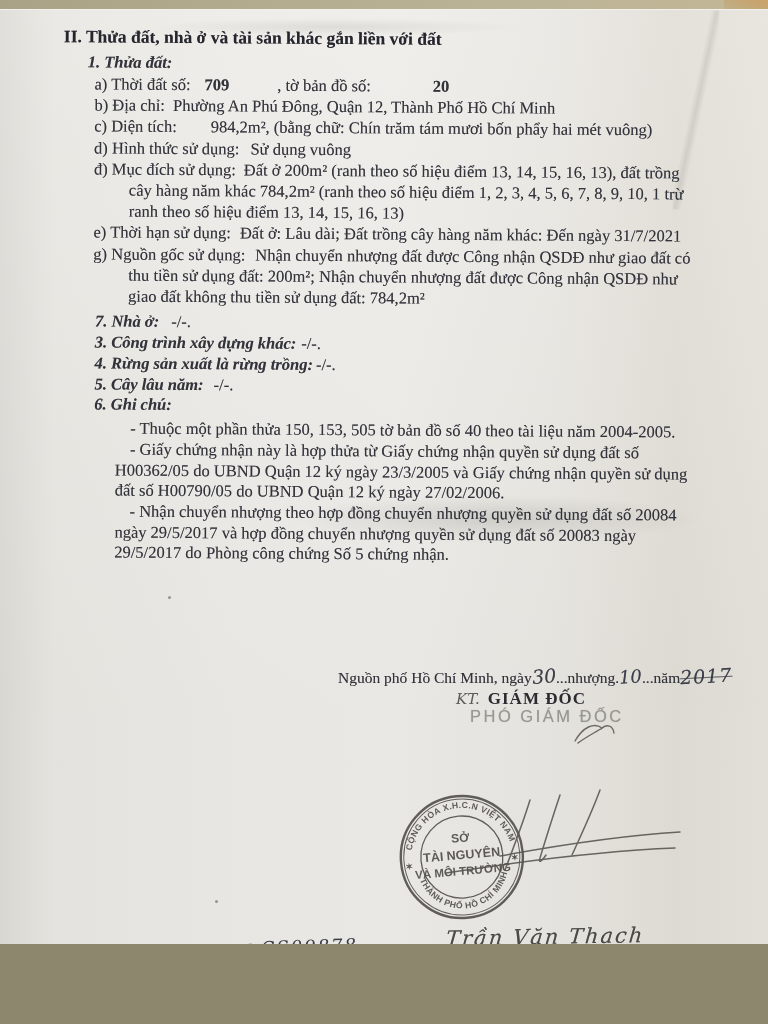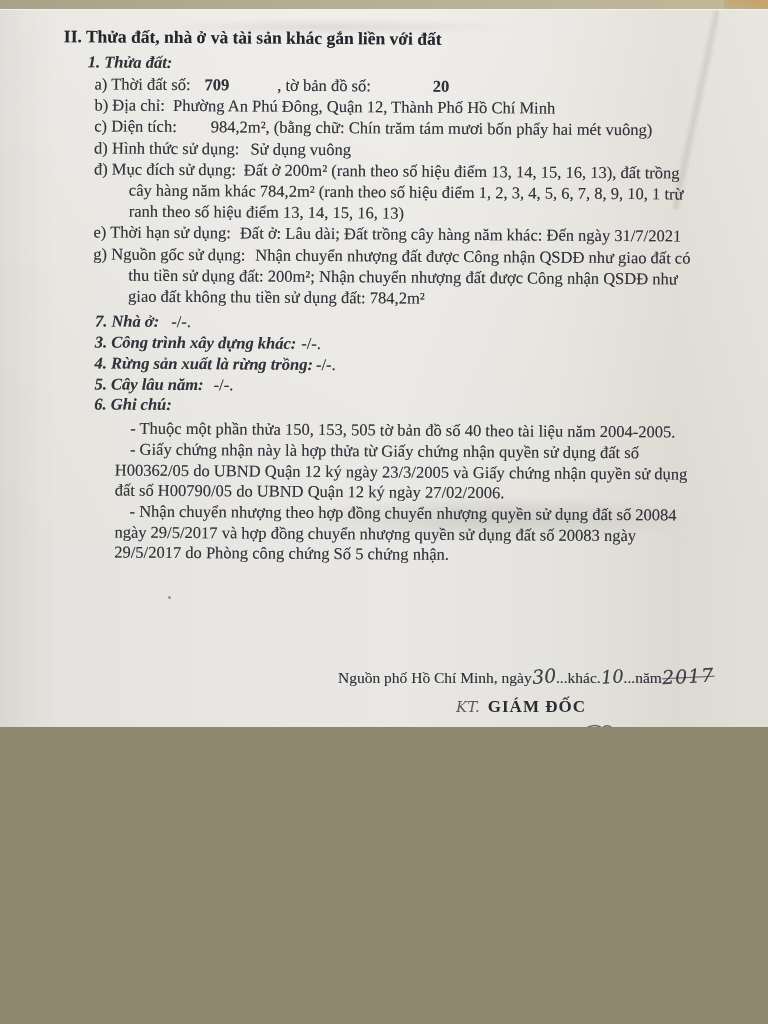--- a/index.html
+++ b/index.html
@@ -1,16 +1,16 @@
 <!DOCTYPE html>
 <html><head>
 <meta charset="utf-8">
 <style>
   html,body{margin:0;padding:0;background:#8d876d;}
-  .photo{position:relative;width:768px;height:727px;overflow:hidden;
+  .photo{position:relative;width:768px;height:944px;overflow:hidden;
          background:linear-gradient(90deg,#aaa286 0%,#b3ac8e 35%,#bcb497 70%,#c3b795 100%);
          font-family:"Liberation Serif",serif;}
   .corner-patch{position:absolute;top:0;right:0;width:44px;height:26px;
          background:linear-gradient(205deg,#c9a26c 10%,#bfae83 55%,rgba(191,174,131,0) 90%);}
   .page{position:absolute;left:0;top:9px;right:0;bottom:0;
         background-image:
           linear-gradient(180deg,rgba(255,255,255,.10),rgba(0,0,0,.02) 75%),
           linear-gradient(90deg,#dcdbd6 0%,#e8e7e2 7%,#edebe7 30%,#eeece8 52%,#e9e7e2 72%,#e1ded7 88%,#e6e3dc 100%);
         border-top:1px solid #f2f1ed;overflow:hidden;}
   .crease{position:absolute;left:676px;top:0;width:40px;height:200px;
@@ -41,21 +41,21 @@
 
   .signing{position:absolute;left:338px;top:655px;width:426px;white-space:nowrap;color:#33343b;}
   .date-line{font-size:15.5px;line-height:22px;text-shadow:0 0 .5px rgba(40,40,55,.4);}
   .hw{font-family:"DejaVu Serif",serif;font-style:italic;color:#3c4049;display:inline-block;}
   .hw-day{font-size:19px;transform:rotate(-5deg);}
   .hw-month{font-size:18px;transform:rotate(-4deg);}
   .hw-year{font-size:19px;letter-spacing:1px;transform:rotate(-3deg);text-decoration:line-through;
            text-decoration-color:rgba(60,60,72,.55);text-decoration-thickness:1px;}
   .org-line{margin-top:4px;font-weight:bold;font-size:15.5px;letter-spacing:.2px;
            text-shadow:0 0 .5px rgba(40,40,55,.5);}
-  .dir-line{margin-top:8px;margin-left:118px;font-size:17px;}
+  .dir-line{margin-top:0;margin-left:118px;font-size:17px;}
   .kt{font-family:"DejaVu Serif",serif;font-style:italic;color:#5c5b58;font-size:15px;margin-right:8px;}
   .dir{font-weight:bold;letter-spacing:1px;color:#2b2b31;}
   .deputy{margin-top:-2px;margin-left:132px;font-family:"Liberation Sans",sans-serif;
           font-size:16.5px;letter-spacing:2.5px;color:#8f9088;opacity:.9;
           text-shadow:0 0 1px rgba(143,144,136,.6);}
 
   .seal-svg{position:absolute;left:396px;top:783px;transform:rotate(-5deg);opacity:.92;}
   .strokes-svg{position:absolute;left:420px;top:773px;}
   .kt-squiggle{position:absolute;left:572px;top:710px;}
   .reg-squiggle{position:absolute;left:94px;top:924px;}
@@ -125,25 +125,26 @@
         <div class="note">H00362/05 do UBND Quận 12 ký ngày 23/3/2005 và Giấy chứng nhận quyền sử dụng</div>
         <div class="note">đất số H00790/05 do UBND Quận 12 ký ngày 27/02/2006.</div>
         <div class="note dash">- Nhận chuyển nhượng theo hợp đồng chuyển nhượng quyền sử dụng đất số 20084</div>
         <div class="note">ngày 29/5/2017 và hợp đồng chuyển nhượng quyền sử dụng đất số 20083 ngày</div>
         <div class="note">29/5/2017 do Phòng công chứng Số 5 chứng nhận.</div>
       </div>
     </div>
 
     <div class="signing">
       <div class="date-line">
-        <span>Nguồn phố Hồ Chí Minh, ngày</span><span class="hw hw-day">30</span><span>...khác.</span><span class="hw hw-month">10</span><span>...năm</span><span class="hw hw-year">2017</span>
+        <span>Nguồn phố Hồ Chí Minh, ngày</span><span class="hw hw-day">30</span><span>...nhượng.</span><span class="hw hw-month">10</span><span>...năm</span><span class="hw hw-year">2017</span>
       </div>
       <div class="dir-line">
         <span class="kt">KT.</span><span class="dir">GIÁM ĐỐC</span>
       </div>
+      <div class="deputy">PHÓ GIÁM ĐỐC</div>
     </div>
 
     <svg class="kt-squiggle" width="46" height="30" viewBox="0 0 46 30">
       <path d="M3,21 C11,7 22,2 30,8 C24,12 14,17 6,23 M29,9 C35,3 41,6 42,13" fill="none" stroke="#55534e" stroke-width="1.4" stroke-linecap="round" opacity=".85"></path>
     </svg>
 
     <svg class="seal-svg" width="132" height="132" viewBox="0 0 132 132">
       <g fill="none" stroke="#403e39" opacity=".88">
         <circle cx="66" cy="64" r="61" stroke-width="2.4"></circle>
         <circle cx="66" cy="64" r="58" stroke-width="1"></circle>

